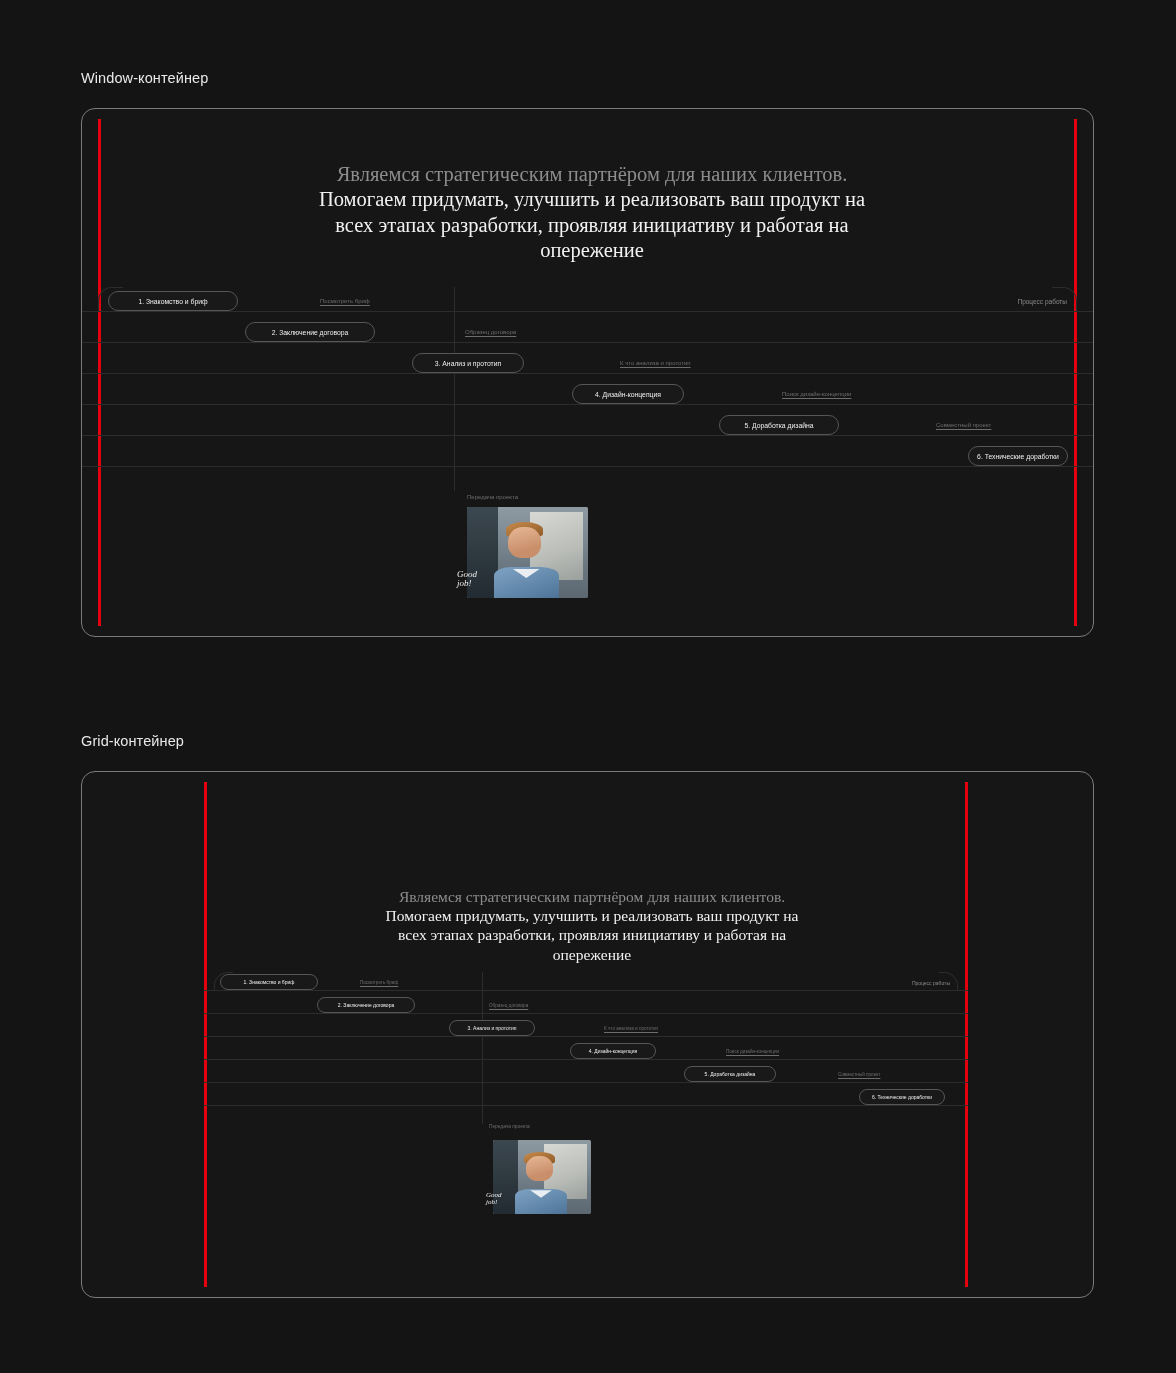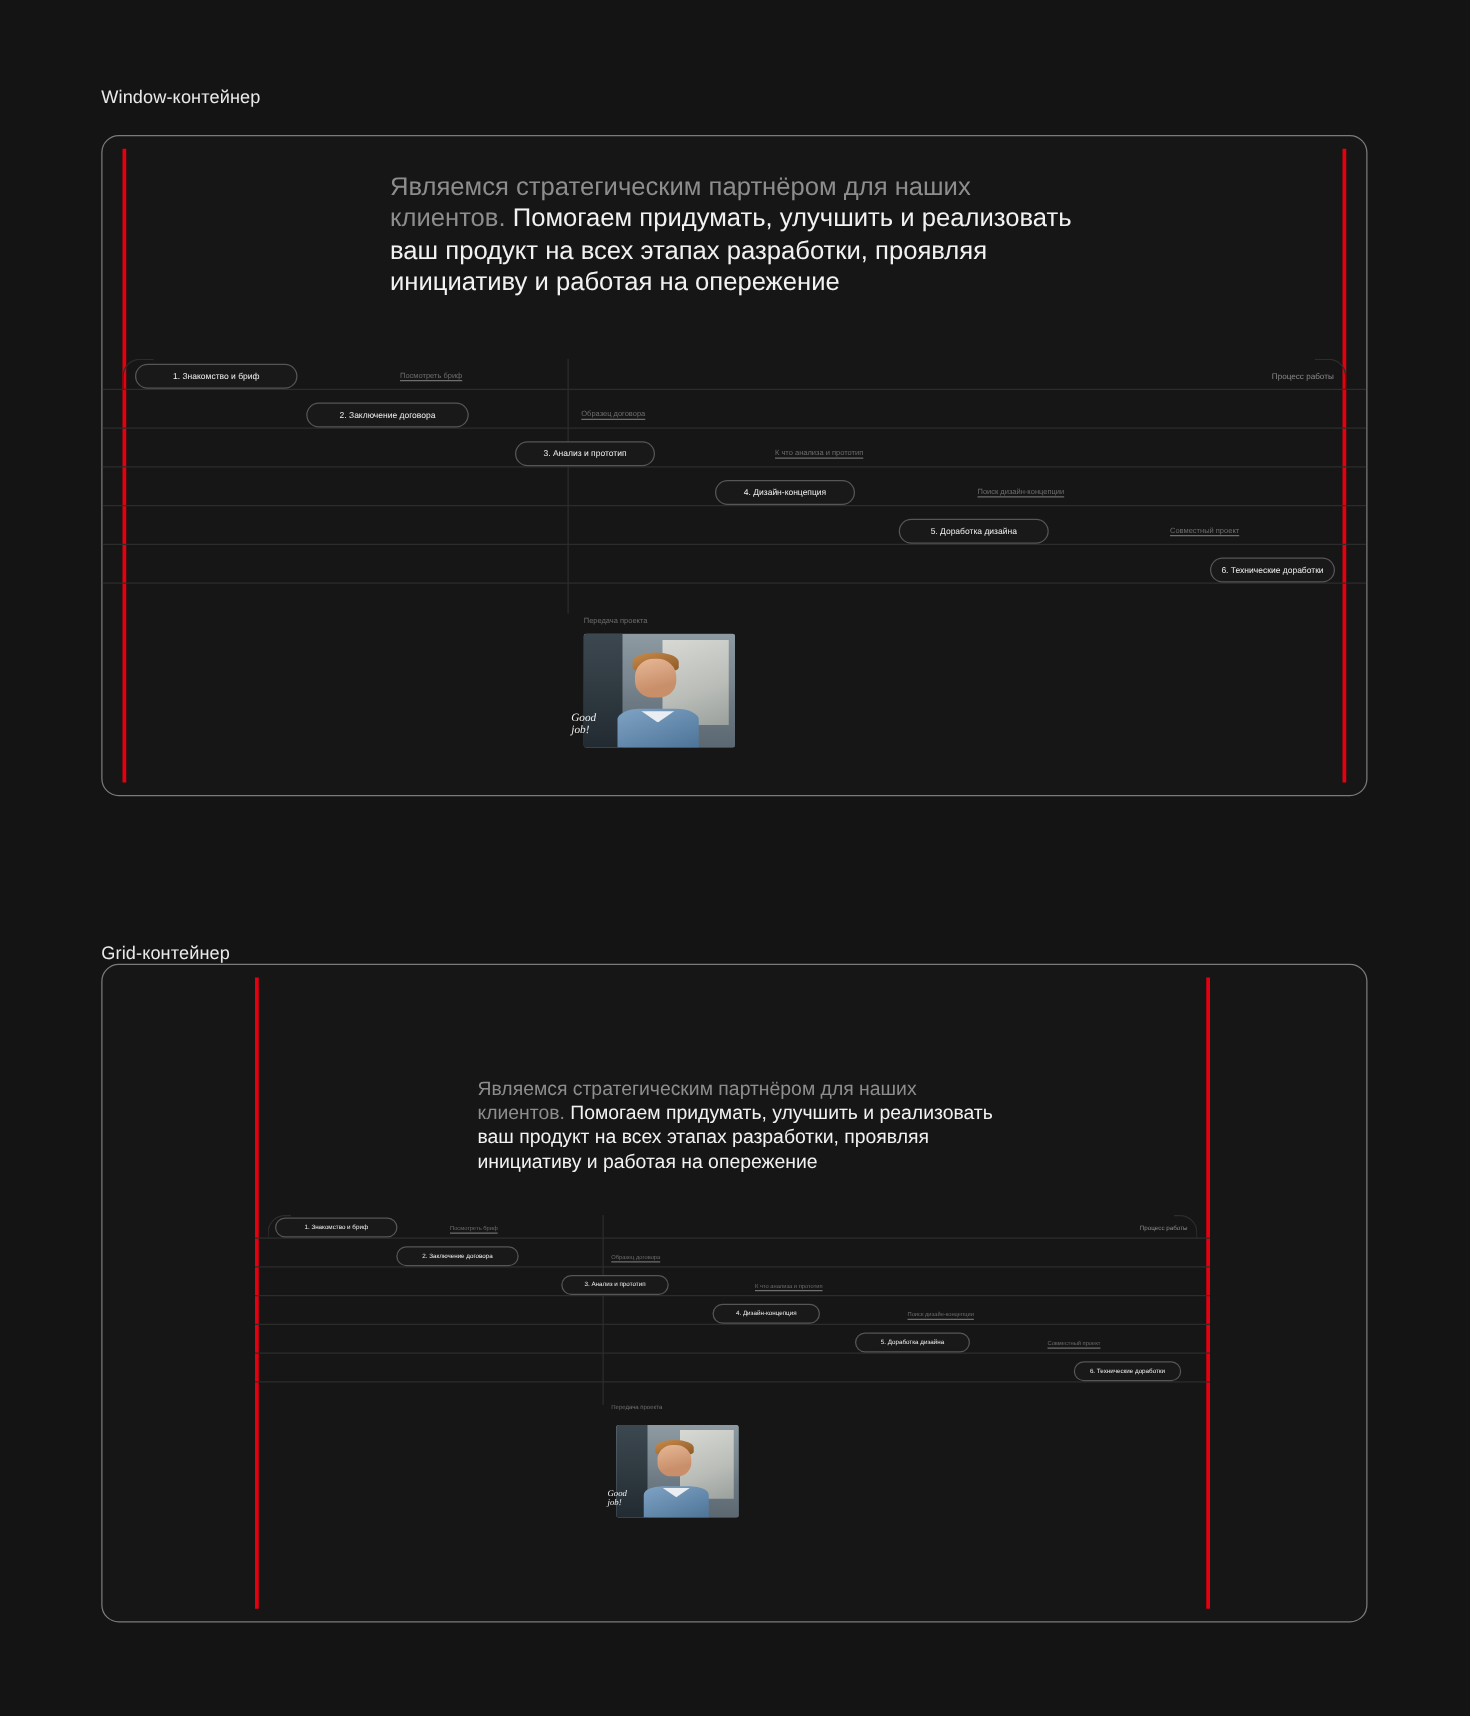--- a/index.html
+++ b/index.html
@@ -20,21 +20,21 @@
 
   .section-label {
     position: absolute;
     left: 81px;
     color: #e9e9e9;
     font-size: 14.5px;
     letter-spacing: 0.1px;
     font-family: "Liberation Sans", sans-serif;
   }
   #label-window { top: 70px; }
-  #label-grid { top: 755px; }
+  #label-grid { top: 733px; }
 
   .frame {
     position: absolute;
     left: 81px;
     width: 1013px;
     border: 1.5px solid #7b7b7b;
     border-radius: 14px;
     background: #161616;
     box-sizing: border-box;
     overflow: hidden;
@@ -51,24 +51,25 @@
   }
 
   
   .artboard {
     position: absolute;
     inset: 0;
   }
 
   .hero {
     position: absolute;
-    text-align: left;
-    font-family: Liberation Sans, sans-serif;
+    text-align: center;
+    font-family: Liberation Serif, serif;
     line-height: 1.24;
     color: #f2f2f2;
+    margin-top: 25px;
   }
   .hero .muted { color: #8d8d8d; }
 
   .diagram {
     position: absolute;
     left: 0;
     right: 0;
   }
   .hline {
     position: absolute;

